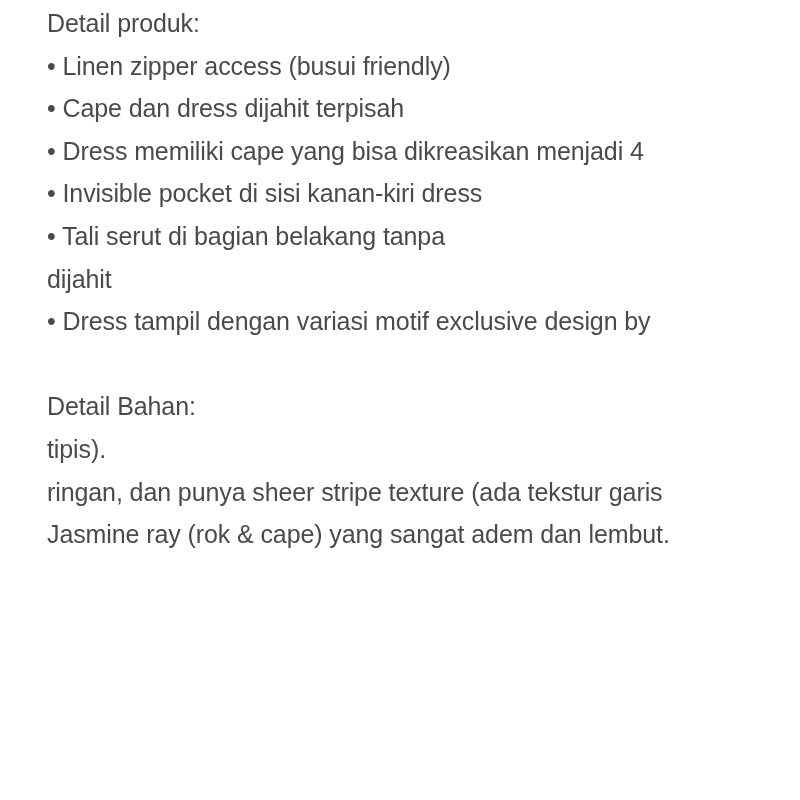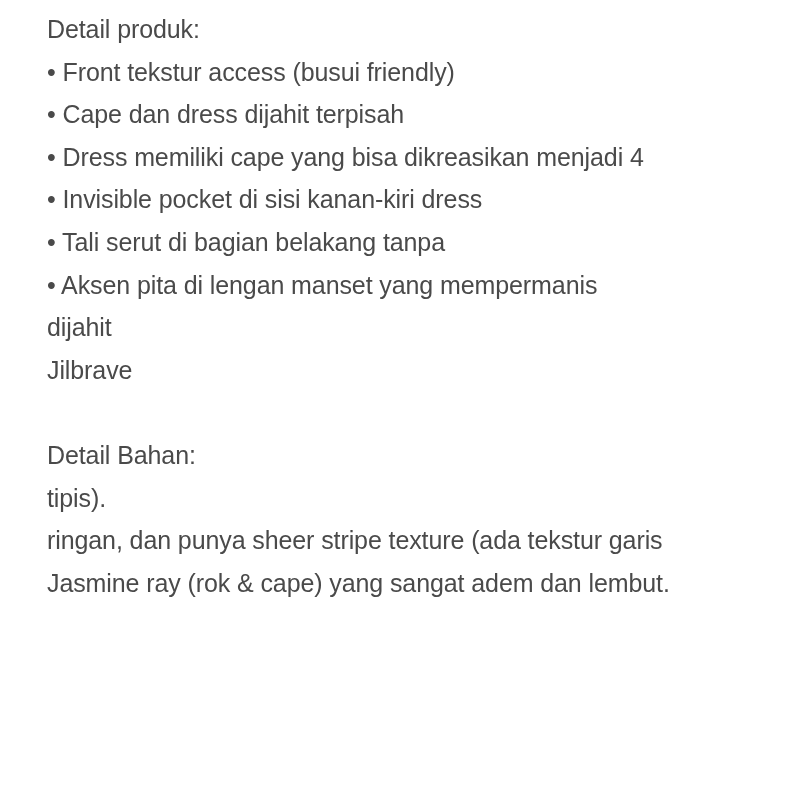--- a/index.html
+++ b/index.html
@@ -23,33 +23,32 @@
       line-height: 42.6px;
       color: #4a4a4a;
       letter-spacing: -0.1px;
     }
     .line {
       white-space: pre;
       height: 42.6px;
       margin: 0;
     }
     .gap { height: 42.6px; }
-    .content > .first { margin-top: 8px; }
+    .content > .first { margin-top: 2px; }
   </style>
 </head>
 <body>
 
 <div class="content">
   <div class="line first">Detail produk:</div>
-  <div class="line">• Front tekstur access (busui friendly)</div>
+  <div class="line">• Linen zipper access (busui friendly)</div>
   <div class="line">• Cape dan dress dijahit terpisah</div>
   <div class="line">• Dress memiliki cape yang bisa dikreasikan menjadi 4</div>
   <div class="line">• Invisible pocket di sisi kanan-kiri dress</div>
   <div class="line">• Tali serut di bagian belakang tanpa</div>
-  <div class="line">• Aksen pita di lengan manset yang mempermanis</div>
   <div class="line">dijahit</div>
-  <div class="line">Jilbrave</div>
+  <div class="line">• Dress tampil dengan variasi motif exclusive design by</div>
   <div class="gap"></div>
   <div class="line">Detail Bahan:</div>
   <div class="line">tipis).</div>
   <div class="line">ringan, dan punya sheer stripe texture (ada tekstur garis</div>
   <div class="line">Jasmine ray (rok &amp; cape) yang sangat adem dan lembut.</div>
 </div>
 
 </body></html>

